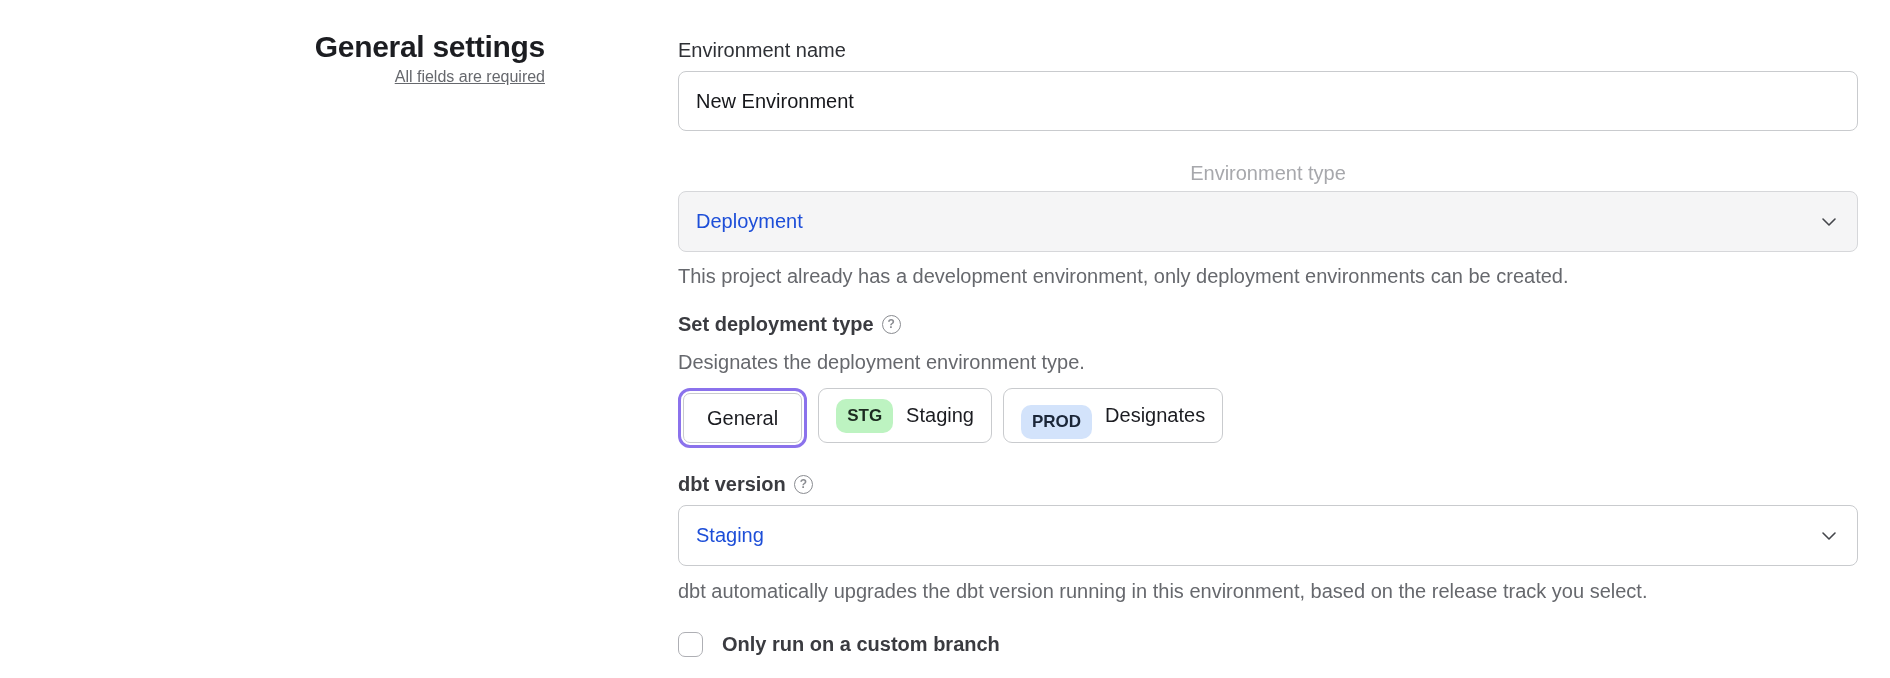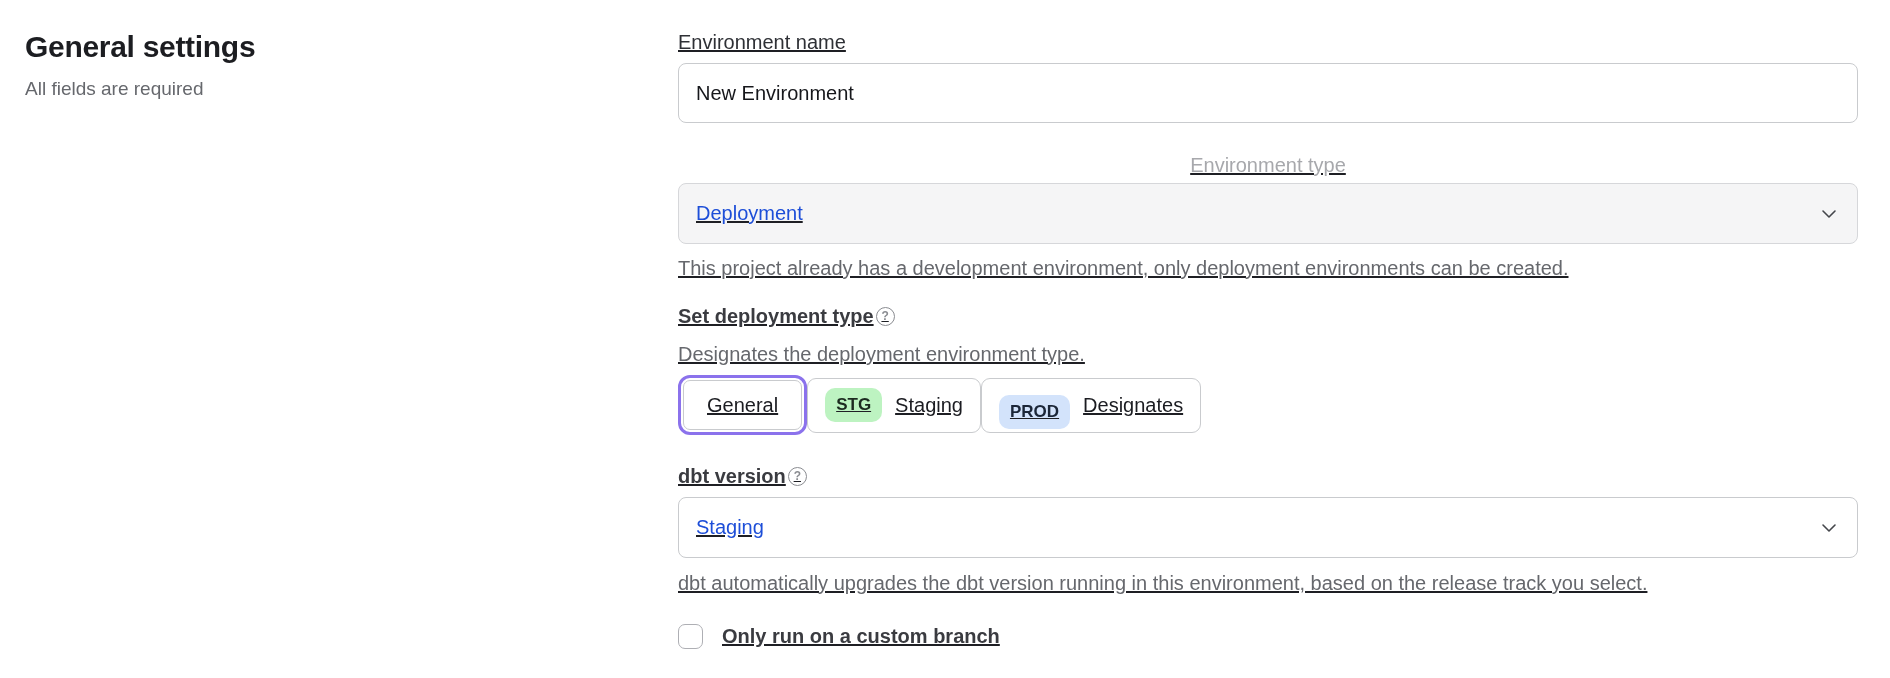--- a/index.html
+++ b/index.html
@@ -7,54 +7,55 @@
     width: 1890px; height: 678px;
     background: #ffffff;
     font-family: "Liberation Sans", "DejaVu Sans", sans-serif;
     overflow: hidden;
     color: #1e1f24;
   }
   .left-col {
     position: absolute;
     left: 25px; top: 30px;
     width: 520px;
+    text-align: right;
   }
   .page-title {
     font-size: 30px;
     font-weight: 700;
     color: #1c1d21;
     letter-spacing: -0.3px;
   }
   .page-subtitle {
-    margin-top: 14px;
-    font-size: 19px;
+    margin-top: 4px;
+    font-size: 16px;
     color: #66686d;
+    text-decoration: underline;
   }
   .form-col {
     position: absolute;
-    left: 678px; top: 0;
+    left: 678px; top: 8px;
     width: 1180px;
-    text-decoration: underline;
   }
   .field-label {
     margin-top: 30px;
     font-size: 20px;
     font-weight: 500;
     color: #2e3035;
     line-height: 24px;
   }
   .field-label.disabled { color: #a7a8ac; text-align: center; }
   .section-label {
     font-size: 20px;
     font-weight: 600;
     color: #3a3b40;
     line-height: 24px;
     display: flex;
     align-items: center;
-    gap: 2px;
+    gap: 8px;
   }
   .text-input {
     margin-top: 9px;
     width: 100%;
     height: 60px;
     border: 1px solid #c9cbce;
     border-radius: 8px;
     padding: 0 17px;
     font-size: 20px;
     color: #16171b;
@@ -104,21 +105,22 @@
     justify-content: center;
     font-size: 12px;
     font-weight: 600;
     color: #8a8c91;
     flex: 0 0 auto;
     cursor: pointer;
   }
   .btn-row {
     margin-top: 9px;
     display: flex;
-    align-items: center;
+    align-items: flex-end;
+    gap: 11px;
     height: 60px;
   }
   .type-btn {
     height: 55px;
     background: #ffffff;
     border: 1px solid #c9cbce;
     border-radius: 9px;
     display: inline-flex;
     align-items: center;
     gap: 13px;

